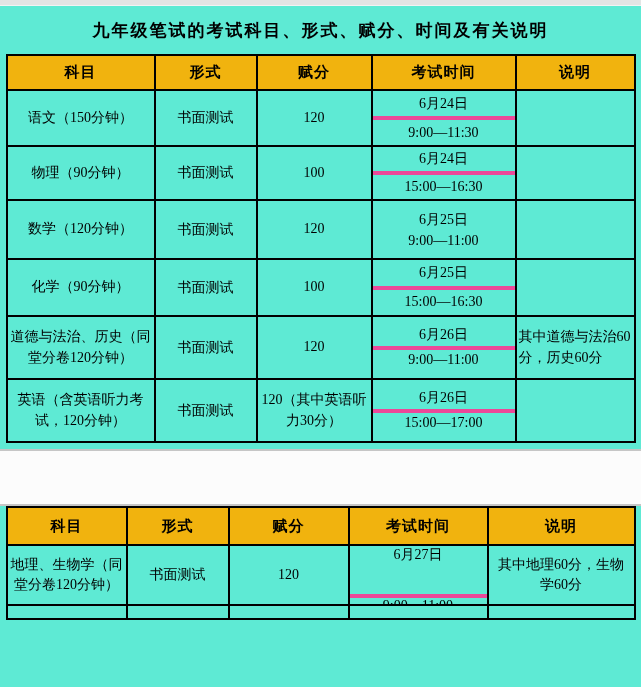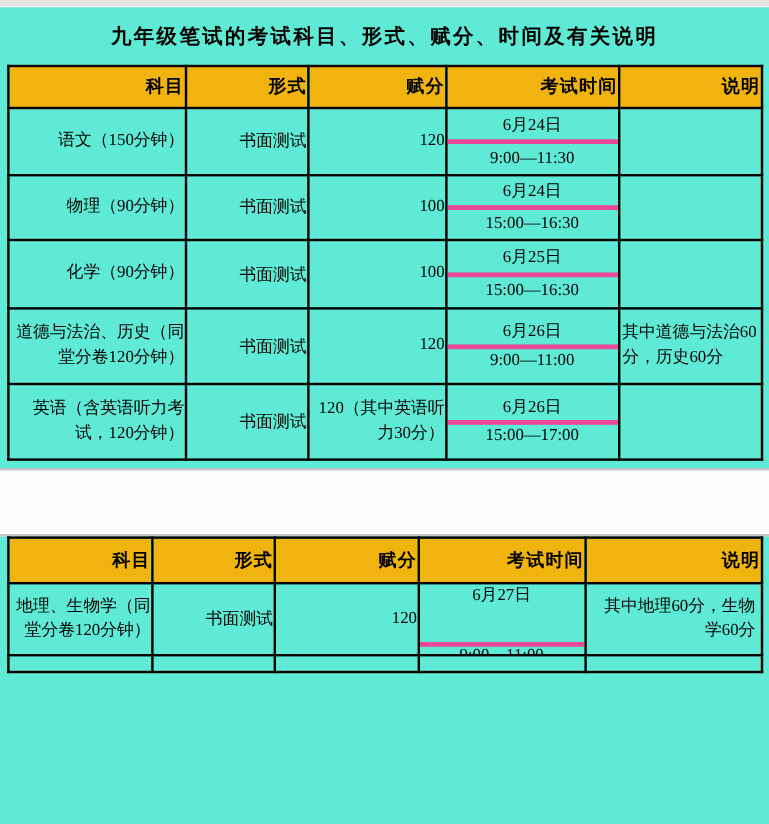--- a/index.html
+++ b/index.html
@@ -14,21 +14,21 @@
     text-align: center; font-weight: bold; font-size: 17px;
     letter-spacing: 2px; padding: 13px 0 11px 0; line-height: 24px;
   }
   .doc-title.second { padding: 14px 0; }
 
   table.sched {
     border-collapse: collapse; table-layout: fixed;
     width: 628px; margin: 0 auto;
   }
   table.sched th, table.sched td {
-    border: 2px solid #000; text-align: right;
+    border: 2px solid #000; text-align: center;
     font-size: 14px; padding: 0; overflow: hidden;
   }
   table.sched th {
     background: #f1b30e; font-weight: bold; font-size: 15px;
     height: 33px; letter-spacing: 1px;
   }
   table.sched.t2 th { height: 36px; }
 
   
   tr.rh54 td { height: 54px; }
@@ -54,21 +54,21 @@
     flex: 1 1 0; display: flex; align-items: center; justify-content: center;
   }
   .time-wrap.with-divider .hours { border-top: 4px solid #ec4899; }
   .time-wrap.compact { justify-content: center; }
   .time-wrap.compact .date, .time-wrap.compact .hours {
     flex: 0 0 auto; line-height: 21px;
   }
 
   td.note-cell { line-height: 1.45; }
   td.note-cell.left { text-align: left; padding: 0 2px; }
-  td.note-cell.center { text-align: right; padding: 0 4px; }
+  td.note-cell.center { text-align: center; padding: 0 4px; }
 
   .separator {
     height: 53px; background: #fcfcfc; margin-top: 6px;
     border-top: 2px solid #c6c6c6; border-bottom: 2px solid #c6c6c6;
   }
 </style>
 </head>
 <body>
 
 <div class="page">
@@ -111,20 +111,32 @@
         <td>书面测试</td>
         <td class="score-cell">100</td>
         <td class="time-cell">
           <div class="time-wrap with-divider">
             <div class="date">6月24日</div>
             <div class="hours">15:00—16:30</div>
           </div>
         </td>
         <td class="note-cell"></td>
       </tr>
+      <tr class="rh57">
+        <td class="subject-cell">数学（120分钟）</td>
+        <td>书面测试</td>
+        <td class="score-cell">120</td>
+        <td class="time-cell">
+          <div class="time-wrap compact">
+            <div class="date">6月25日</div>
+            <div class="hours">9:00—11:00</div>
+          </div>
+        </td>
+        <td class="note-cell"></td>
+      </tr>
       <tr class="rh55">
         <td class="subject-cell">化学（90分钟）</td>
         <td>书面测试</td>
         <td class="score-cell">100</td>
         <td class="time-cell">
           <div class="time-wrap with-divider">
             <div class="date">6月25日</div>
             <div class="hours">15:00—16:30</div>
           </div>
         </td>

